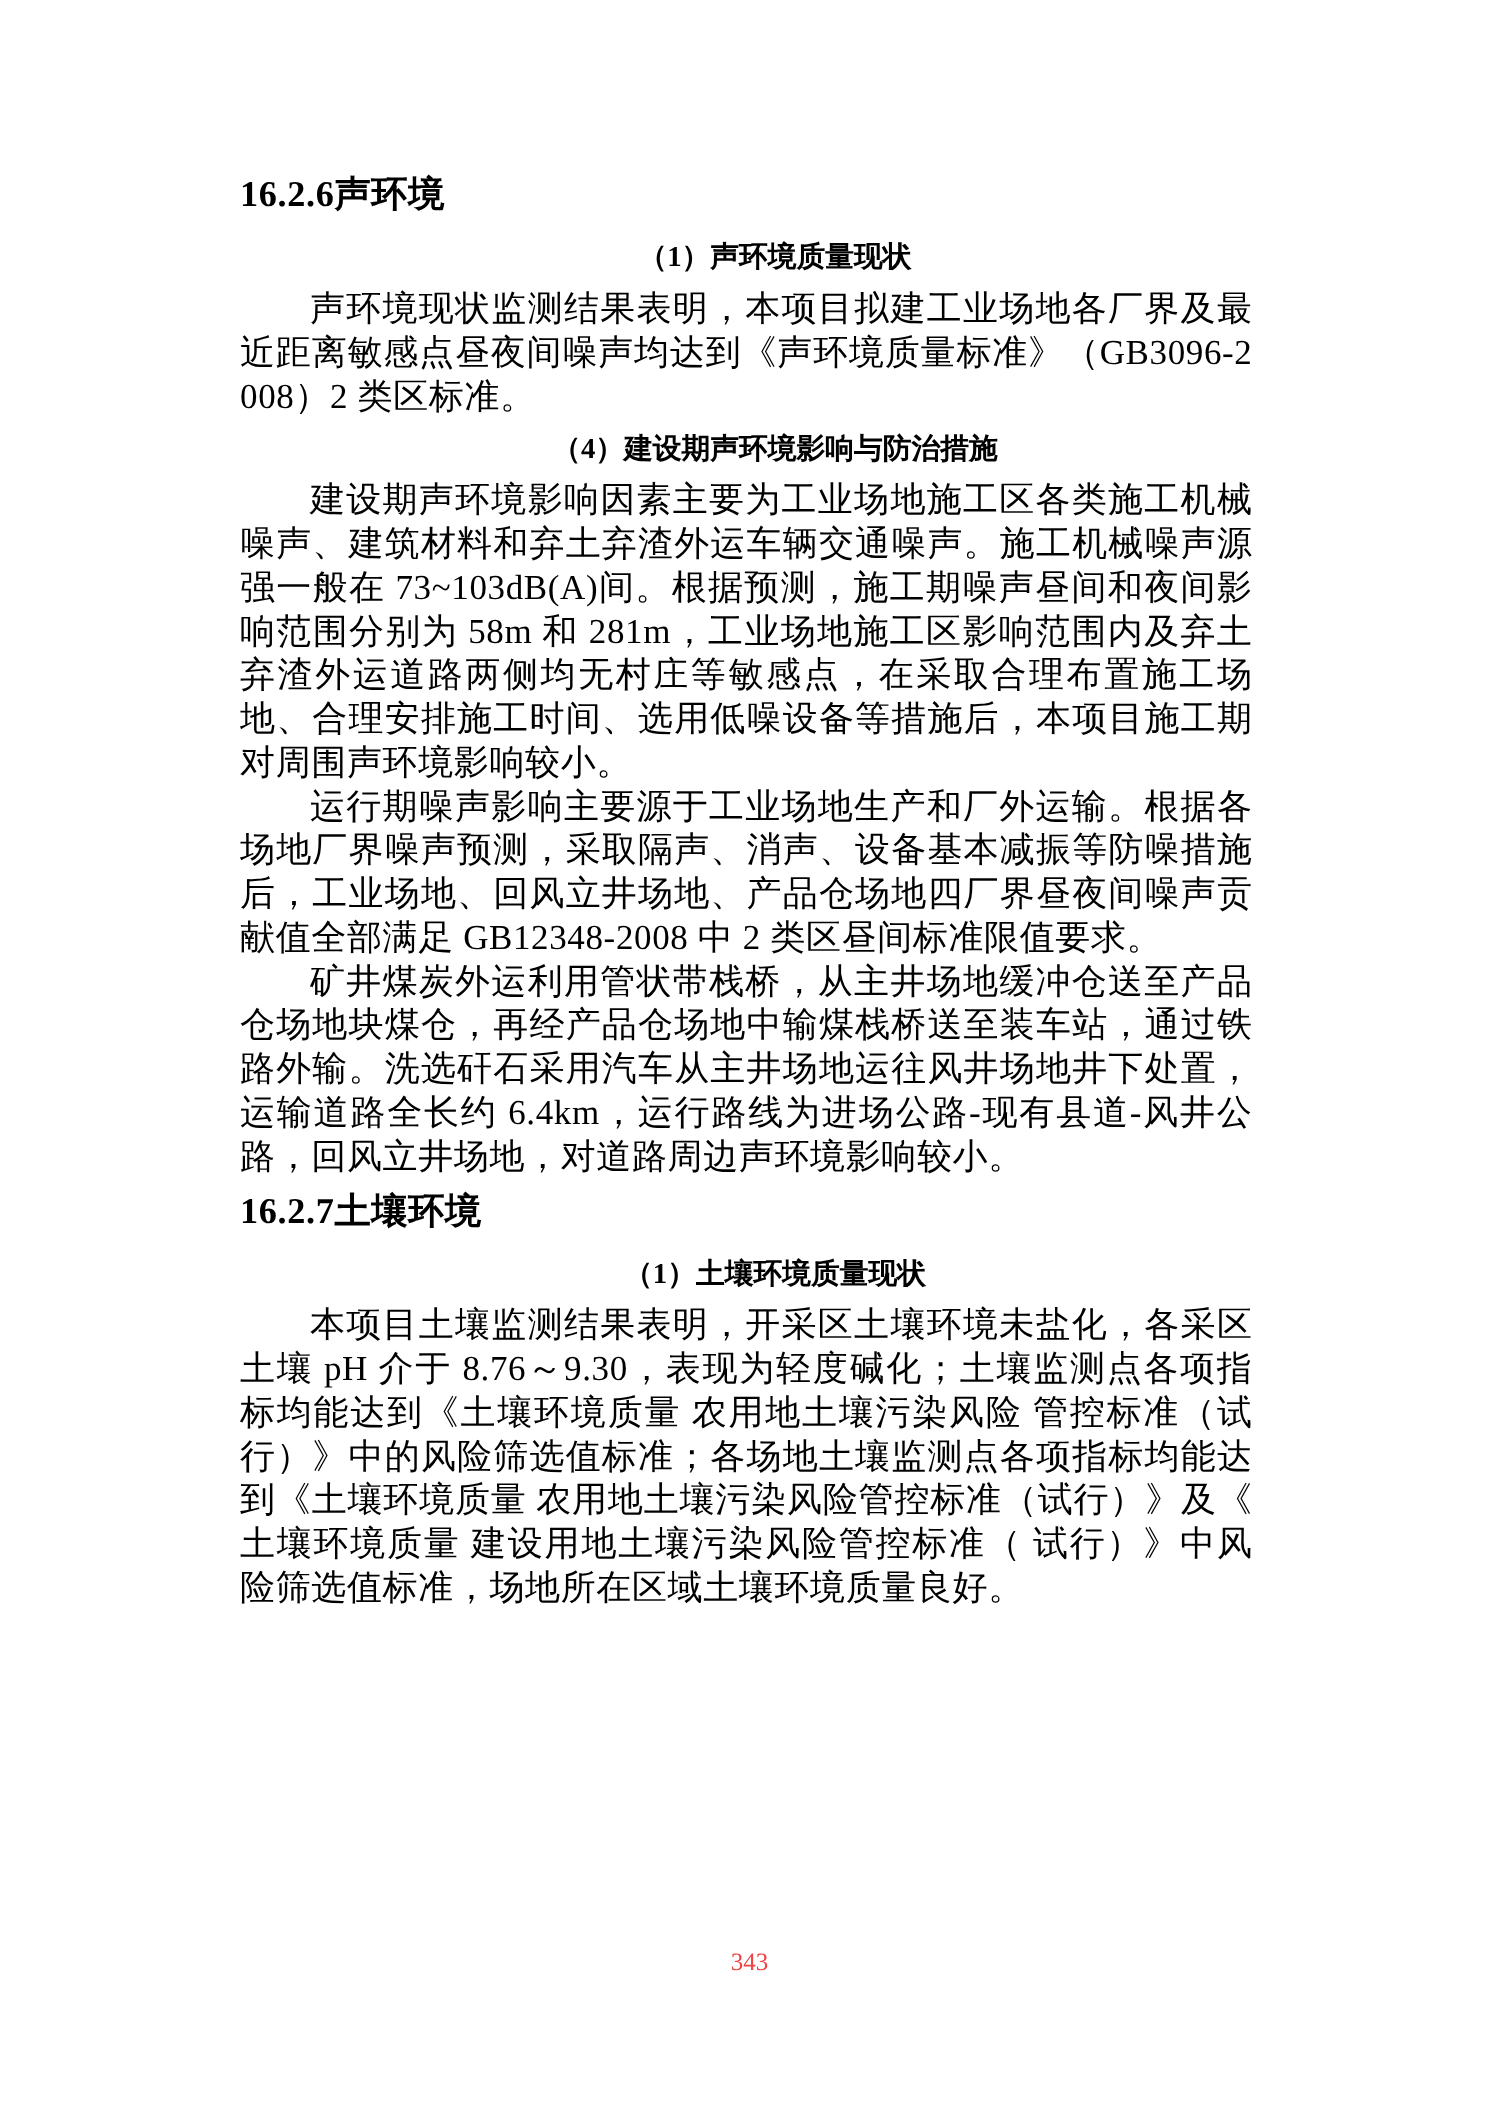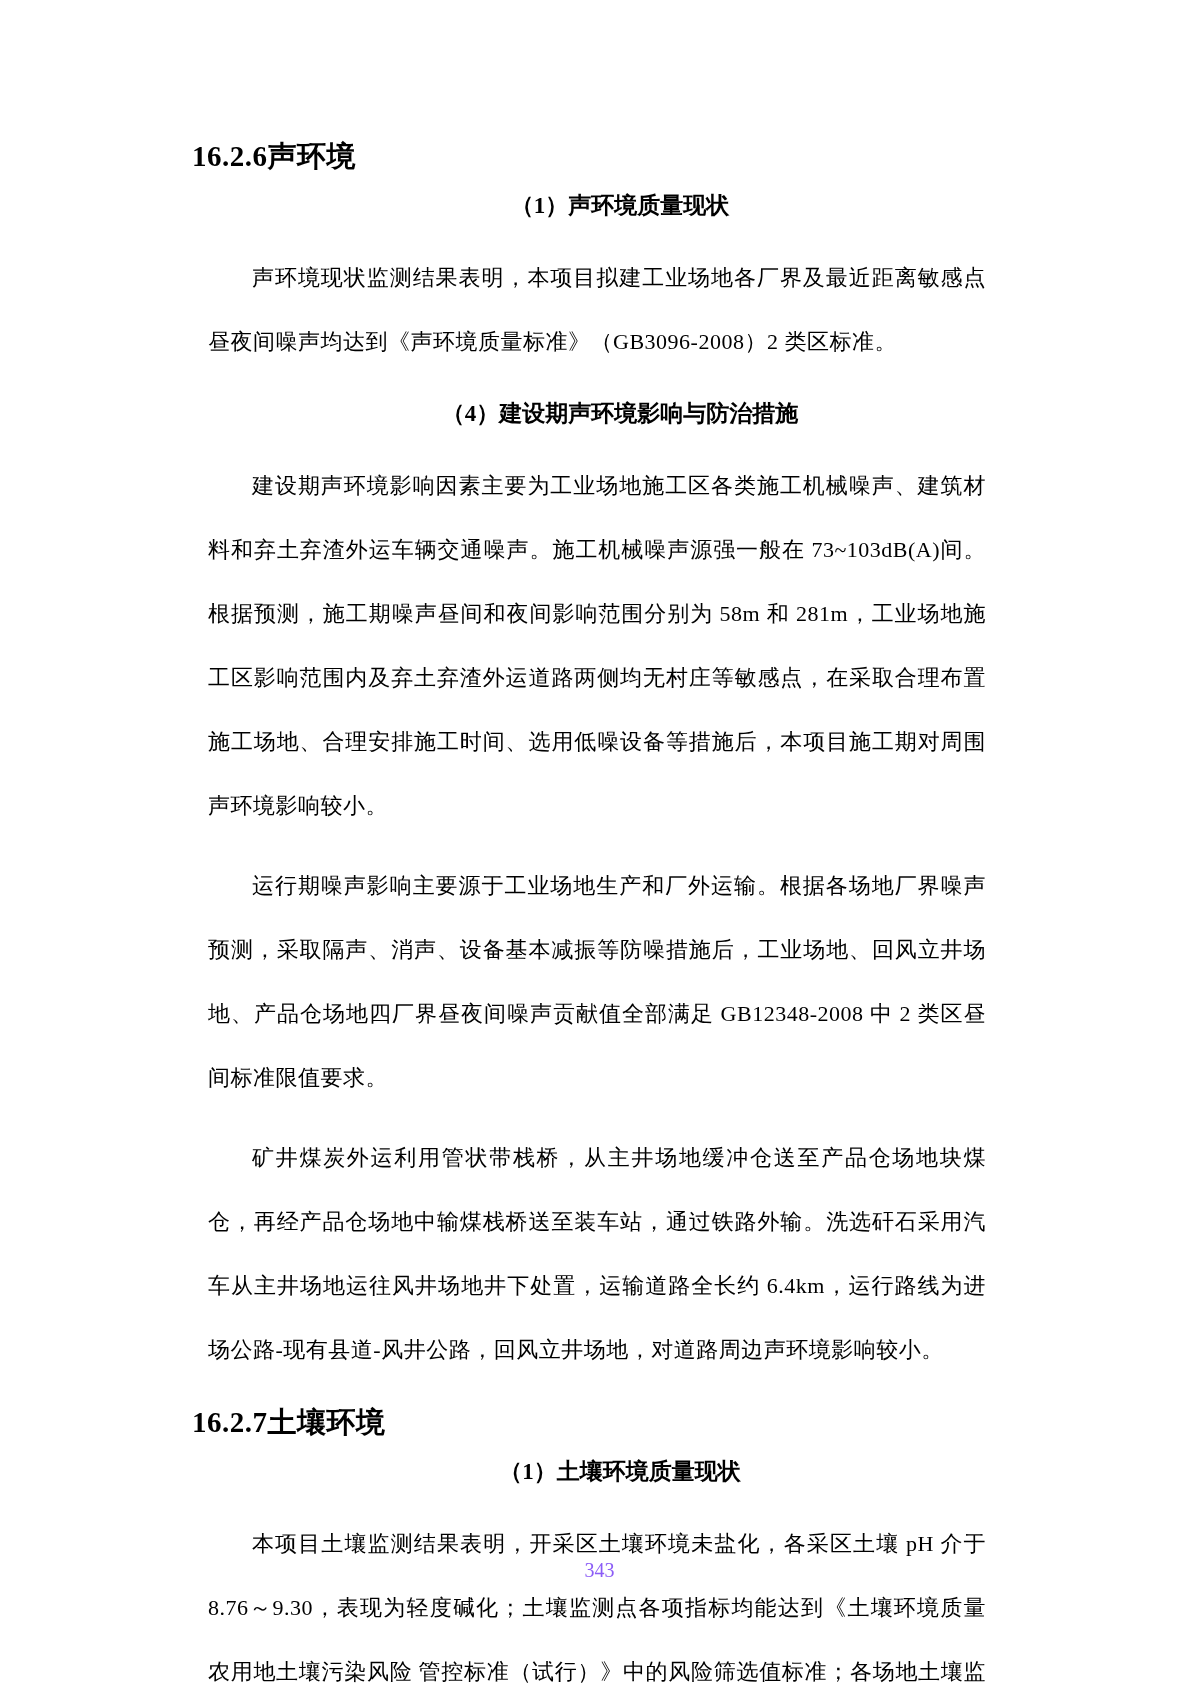--- a/index.html
+++ b/index.html
@@ -30,39 +30,39 @@
   .doc h3.sub-heading {
     font-size: 23px;
     font-weight: bold;
     line-height: 48px;
     margin: 0;
     text-indent: 2em;
     font-family: "Liberation Serif", "DejaVu Serif", serif;
     text-align: center;
   }
   .doc p.body-paragraph {
-    font-size: 22px;
-    line-height: 64px;
-    margin: 16px;
+    font-size: 28px;
+    line-height: 35px;
+    margin: 0;
     text-indent: 2em;
     text-align: justify;
     text-justify: inter-ideograph;
     word-break: break-all;
     letter-spacing: 0.5px;
   }
   .page-number {
     position: absolute;
     left: 0;
     right: 0;
     top: 1556px;
     text-align: center;
     font-size: 20px;
     line-height: 28px;
     font-family: "Liberation Serif", "DejaVu Serif", serif;
-    color: #8b5cf6;
+    color: #ef4444;
   }
 </style>
 </head>
 <body>
 
 <main class="page">
   <div class="doc">
 
     <h2 class="sec-heading">16.2.6声环境</h2>
 

